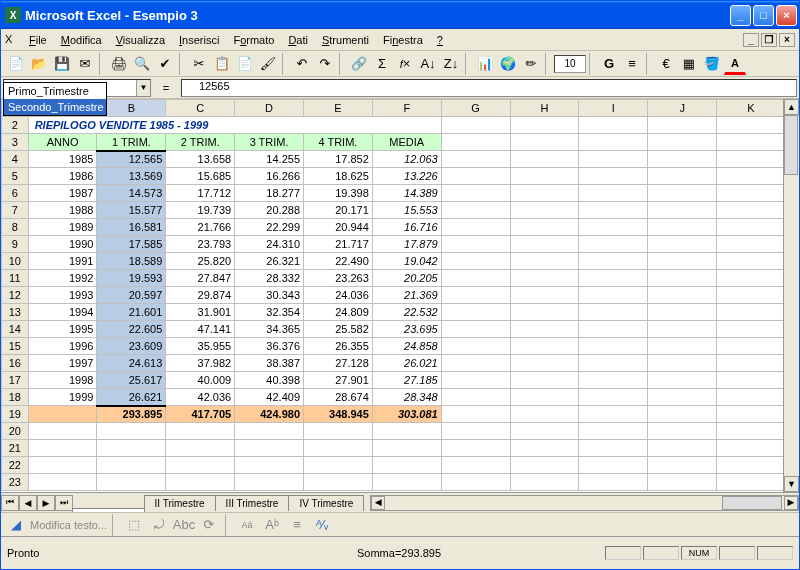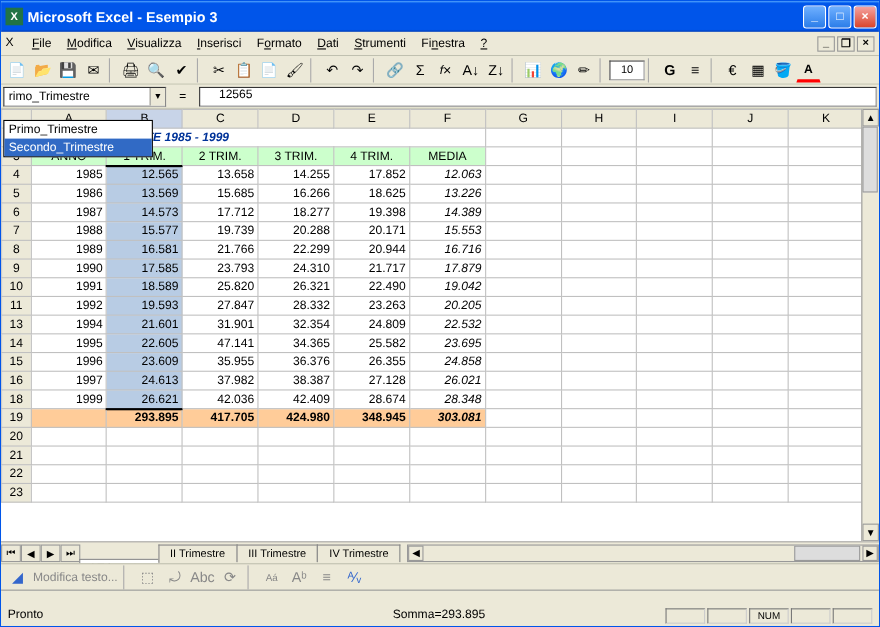--- a/index.html
+++ b/index.html
@@ -19,21 +19,21 @@
 .menubar .mdiright span { width: 16px; height: 14px; border: 1px solid #999; background: #ece9d8; display: flex; align-items: center; justify-content: center; font-size: 10px; font-weight: bold; }
 .toolbar { height: 26px; background: #ece9d8; display: flex; align-items: center; padding: 2px 4px; border-bottom: 1px solid #c0c0b0; gap: 1px; }
 .tbtn { width: 22px; height: 22px; display: flex; align-items: center; justify-content: center; border: 1px solid transparent; font-size: 13px; }
 .tsep { width: 6px; height: 22px; border-left: 1px solid #aaa; margin: 0 2px; }
 .tinput { height: 18px; border: 1px inset #999; background: white; width: 32px; text-align: center; font-size: 10px; }
 .formulabar { height: 22px; background: #ece9d8; display: flex; align-items: center; padding: 0 2px; border-bottom: 1px solid #c0c0b0; position: relative; }
 .namebox { width: 148px; height: 18px; border: 1px inset #888; background: white; display: flex; align-items: center; padding: 0 14px 0 4px; font-size: 11px; position: relative; }
 .namebox .dd { position: absolute; right: 0; top: 0; width: 14px; height: 16px; background: #ece9d8; border-left: 1px solid #999; display: flex; align-items: center; justify-content: center; font-size: 8px; }
 .fxlabel { width: 30px; text-align: center; font-style: italic; }
 .fxinput { flex: 1; height: 18px; border: 1px inset #888; background: white; padding: 0 17px; }
-.dropdown { position: absolute; left: 2px; top: 32px; background: white; border: 1px solid #000; z-index: 10; width: 136px; }
+.dropdown { position: absolute; left: 2px; top: 5px; background: white; border: 1px solid #000; z-index: 10; width: 104px; }
 .dropdown div { padding: 2px 4px; font-size: 11px; }
 .dropdown .sel { background: #316ac5; color: white; }
 .gridwrap { flex: 1; position: relative; display: flex; background: white; }
 .gridmain { flex: 1; overflow: hidden; }
 table.sheet { border-collapse: collapse; table-layout: fixed; width: 785px; }
 table.sheet th, table.sheet td { border: 1px solid #c0c0c0; height: 17px; font-size: 11px; }
 th.corner { width: 24px; background: #ece9d8; border-right: 1px solid #888; border-bottom: 1px solid #888; }
 th.colh { background: #ece9d8; text-align: center; font-weight: normal; border-right: 1px solid #888; border-bottom: 1px solid #888; }
 th.colh.active { background: #c8d4e8; }
 th.rowh { width: 24px; background: #ece9d8; text-align: center; font-weight: normal; border-right: 1px solid #888; border-bottom: 1px solid #888; }
@@ -49,21 +49,21 @@
 .vscroll { width: 16px; background: #ece9d8; border-left: 1px solid #999; position: relative; }
 .vscroll .up, .vscroll .dn { height: 16px; background: #ece9d8; border: 1px solid #999; font-size: 9px; text-align: center; line-height: 14px; }
 .vscroll .thumb { position: absolute; top: 16px; height: 60px; width: 14px; left: 0; background: #ddd; border: 1px solid #999; }
 .sheettabs { height: 20px; background: #ece9d8; display: flex; align-items: center; border-top: 1px solid #999; }
 .navbtn { width: 18px; height: 16px; border: 1px solid #999; background: #ece9d8; display: flex; align-items: center; justify-content: center; font-size: 9px; }
 .tab { padding: 2px 10px; border: 1px solid #888; border-bottom: none; background: #ece9d8; font-size: 10px; margin-left: -1px; }
 .tab.active { background: white; font-weight: bold; margin-top: 26px; }
 .hscroll { flex: 1; height: 16px; background: #ece9d8; border: 1px solid #999; margin-left: 6px; position: relative; }
 .hscroll .thumb { position: absolute; right: 16px; width: 60px; top: 0; height: 14px; background: #ddd; border: 1px solid #999; }
 .drawbar { height: 24px; background: #ece9d8; display: flex; align-items: center; padding: 0 4px; border-top: 1px solid #c0c0b0; gap: 3px; color: #888; font-size: 10px; }
-.statusbar { height: 32px; background: #ece9d8; display: flex; padding: 16px 6px; border-top: 1px solid #999; font-size: 10px; }
+.statusbar { height: 32px; background: #ece9d8; display: flex; align-items: center; padding: 16px 6px; border-top: 1px solid #999; font-size: 10px; }
 .statusbar .left { flex: 0 0 350px; }
 .statusbar .sum { flex: 0 0 200px; }
 .statusbar .cells { display: flex; gap: 2px; margin-left: auto; }
 .statusbar .cells span { width: 36px; height: 14px; border: 1px inset #ccc; text-align: center; font-size: 9px; line-height: 12px; }
 </style>
 </head>
 <body>
 
 <div class="window">
   <div class="titlebar">
@@ -311,20 +311,34 @@
   <td>28.332</td>
   <td>23.263</td>
   <td class="medcell">20.205</td>
   <td></td>
               <td></td>
               <td></td>
               <td></td>
               <td></td>
             </tr>
             <tr>
+              <th class="rowh">12</th>
+  <td class="yearcell">1993</td>
+  <td class="selcol">20.597</td>
+  <td>29.874</td>
+  <td>30.343</td>
+  <td>24.036</td>
+  <td class="medcell">21.369</td>
+  <td></td>
+              <td></td>
+              <td></td>
+              <td></td>
+              <td></td>
+            </tr>
+            <tr>
               <th class="rowh">13</th>
   <td class="yearcell">1994</td>
   <td class="selcol">21.601</td>
   <td>31.901</td>
   <td>32.354</td>
   <td>24.809</td>
   <td class="medcell">22.532</td>
   <td></td>
               <td></td>
               <td></td>
@@ -360,20 +374,34 @@
               <td></td>
             </tr>
             <tr>
               <th class="rowh">16</th>
   <td class="yearcell">1997</td>
   <td class="selcol">24.613</td>
   <td>37.982</td>
   <td>38.387</td>
   <td>27.128</td>
   <td class="medcell">26.021</td>
+  <td></td>
+              <td></td>
+              <td></td>
+              <td></td>
+              <td></td>
+            </tr>
+            <tr>
+              <th class="rowh">17</th>
+  <td class="yearcell">1998</td>
+  <td class="selcol">25.617</td>
+  <td>40.009</td>
+  <td>40.398</td>
+  <td>27.901</td>
+  <td class="medcell">27.185</td>
   <td></td>
               <td></td>
               <td></td>
               <td></td>
               <td></td>
             </tr>
             <tr>
               <th class="rowh">18</th>
   <td class="yearcell">1999</td>
   <td class="selcol last">26.621</td>

